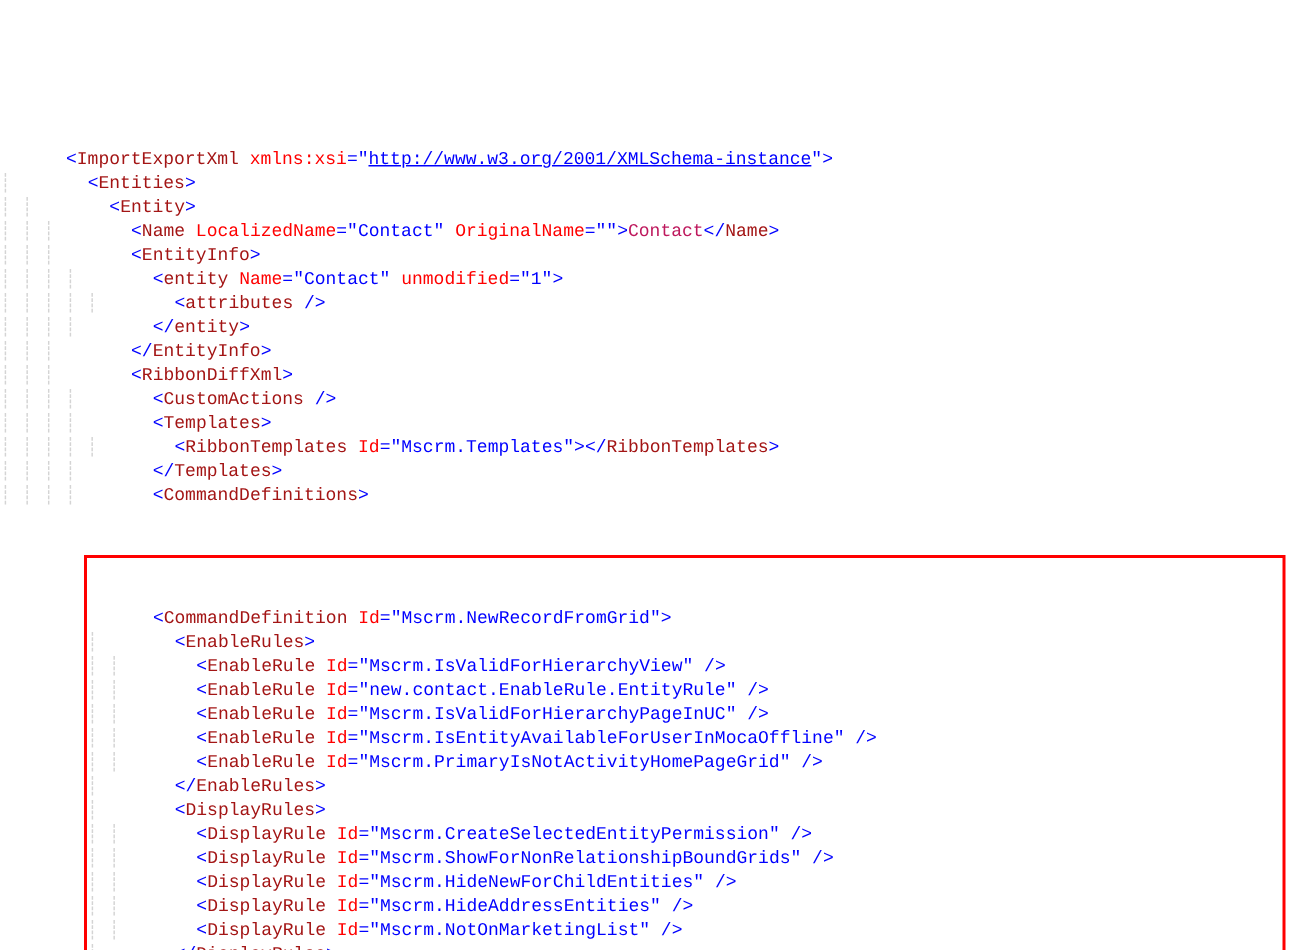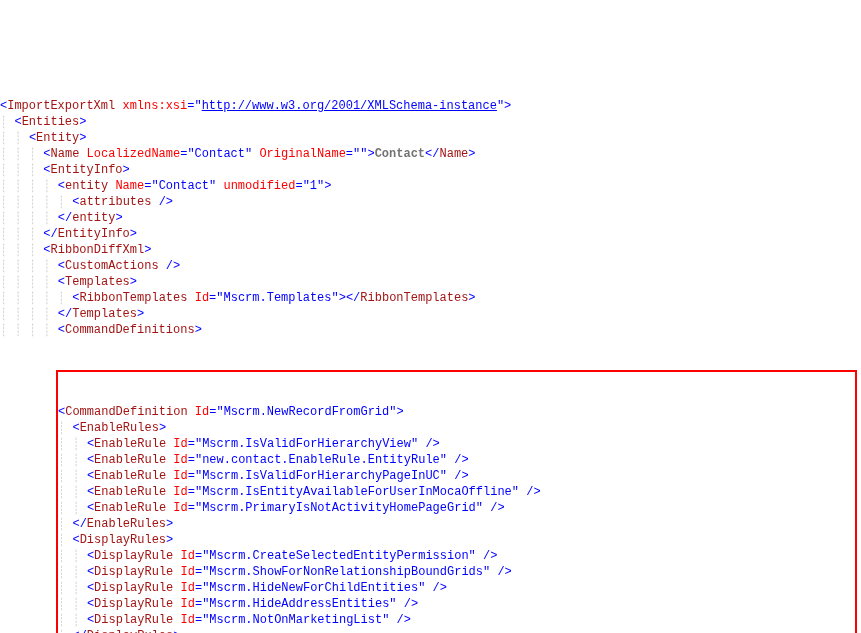--- a/index.html
+++ b/index.html
@@ -23,28 +23,28 @@
       color: #d4d4d4;
       display: inline-block;
       white-space: pre;
       font-family: monospace;
     }
     .tag-bracket { color: #0000ff; }
     .tag-name { color: #a31515; }
     .attr-name { color: #ff0000; }
     .attr-value { color: #0000ff; }
     .attr-link { color: #0000ff; text-decoration: underline; }
-    .text-content { color: #737373; font-weight: bold; }
+    .text-content { color: #be185d; }
     .highlight-box {
       border: 2px solid #ff0000;
       margin-left: 56px;
       margin-right: 4px;
       padding: 0;
     }
-    .content { display: inline; }
+    .content { display: inline; padding-left: 44px; }
   </style>
 </head>
 <body>
 
 
 
 <div class="code-container">
   <div id="lines-before"><div class="line"><span class="guide"></span><span class="content"><span class="tag-bracket">&lt;</span><span class="tag-name">ImportExportXml</span> <span class="attr-name">xmlns:xsi</span><span class="tag-bracket">=</span><span class="tag-bracket">"</span><span class="attr-link">http://www.w3.org/2001/XMLSchema-instance</span><span class="tag-bracket">"</span><span class="tag-bracket">&gt;</span></span></div><div class="line"><span class="guide">┊ </span><span class="content"><span class="tag-bracket">&lt;</span><span class="tag-name">Entities</span><span class="tag-bracket">&gt;</span></span></div><div class="line"><span class="guide">┊ ┊ </span><span class="content"><span class="tag-bracket">&lt;</span><span class="tag-name">Entity</span><span class="tag-bracket">&gt;</span></span></div><div class="line"><span class="guide">┊ ┊ ┊ </span><span class="content"><span class="tag-bracket">&lt;</span><span class="tag-name">Name</span> <span class="attr-name">LocalizedName</span><span class="tag-bracket">=</span><span class="attr-value">"Contact"</span> <span class="attr-name">OriginalName</span><span class="tag-bracket">=</span><span class="attr-value">""</span><span class="tag-bracket">&gt;</span><span class="text-content">Contact</span><span class="tag-bracket">&lt;/</span><span class="tag-name">Name</span><span class="tag-bracket">&gt;</span></span></div><div class="line"><span class="guide">┊ ┊ ┊ </span><span class="content"><span class="tag-bracket">&lt;</span><span class="tag-name">EntityInfo</span><span class="tag-bracket">&gt;</span></span></div><div class="line"><span class="guide">┊ ┊ ┊ ┊ </span><span class="content"><span class="tag-bracket">&lt;</span><span class="tag-name">entity</span> <span class="attr-name">Name</span><span class="tag-bracket">=</span><span class="attr-value">"Contact"</span> <span class="attr-name">unmodified</span><span class="tag-bracket">=</span><span class="attr-value">"1"</span><span class="tag-bracket">&gt;</span></span></div><div class="line"><span class="guide">┊ ┊ ┊ ┊ ┊ </span><span class="content"><span class="tag-bracket">&lt;</span><span class="tag-name">attributes</span><span class="tag-bracket"> /&gt;</span></span></div><div class="line"><span class="guide">┊ ┊ ┊ ┊ </span><span class="content"><span class="tag-bracket">&lt;/</span><span class="tag-name">entity</span><span class="tag-bracket">&gt;</span></span></div><div class="line"><span class="guide">┊ ┊ ┊ </span><span class="content"><span class="tag-bracket">&lt;/</span><span class="tag-name">EntityInfo</span><span class="tag-bracket">&gt;</span></span></div><div class="line"><span class="guide">┊ ┊ ┊ </span><span class="content"><span class="tag-bracket">&lt;</span><span class="tag-name">RibbonDiffXml</span><span class="tag-bracket">&gt;</span></span></div><div class="line"><span class="guide">┊ ┊ ┊ ┊ </span><span class="content"><span class="tag-bracket">&lt;</span><span class="tag-name">CustomActions</span><span class="tag-bracket"> /&gt;</span></span></div><div class="line"><span class="guide">┊ ┊ ┊ ┊ </span><span class="content"><span class="tag-bracket">&lt;</span><span class="tag-name">Templates</span><span class="tag-bracket">&gt;</span></span></div><div class="line"><span class="guide">┊ ┊ ┊ ┊ ┊ </span><span class="content"><span class="tag-bracket">&lt;</span><span class="tag-name">RibbonTemplates</span> <span class="attr-name">Id</span><span class="tag-bracket">=</span><span class="attr-value">"Mscrm.Templates"</span><span class="tag-bracket">&gt;</span><span class="text-content"></span><span class="tag-bracket">&lt;/</span><span class="tag-name">RibbonTemplates</span><span class="tag-bracket">&gt;</span></span></div><div class="line"><span class="guide">┊ ┊ ┊ ┊ </span><span class="content"><span class="tag-bracket">&lt;/</span><span class="tag-name">Templates</span><span class="tag-bracket">&gt;</span></span></div><div class="line"><span class="guide">┊ ┊ ┊ ┊ </span><span class="content"><span class="tag-bracket">&lt;</span><span class="tag-name">CommandDefinitions</span><span class="tag-bracket">&gt;</span></span></div></div>
   <div class="highlight-box">
     <div id="lines-highlighted"><div class="line"><span class="guide"></span><span class="content"><span class="tag-bracket">&lt;</span><span class="tag-name">CommandDefinition</span> <span class="attr-name">Id</span><span class="tag-bracket">=</span><span class="attr-value">"Mscrm.NewRecordFromGrid"</span><span class="tag-bracket">&gt;</span></span></div><div class="line"><span class="guide">┊ </span><span class="content"><span class="tag-bracket">&lt;</span><span class="tag-name">EnableRules</span><span class="tag-bracket">&gt;</span></span></div><div class="line"><span class="guide">┊ ┊ </span><span class="content"><span class="tag-bracket">&lt;</span><span class="tag-name">EnableRule</span> <span class="attr-name">Id</span><span class="tag-bracket">=</span><span class="attr-value">"Mscrm.IsValidForHierarchyView"</span><span class="tag-bracket"> /&gt;</span></span></div><div class="line"><span class="guide">┊ ┊ </span><span class="content"><span class="tag-bracket">&lt;</span><span class="tag-name">EnableRule</span> <span class="attr-name">Id</span><span class="tag-bracket">=</span><span class="attr-value">"new.contact.EnableRule.EntityRule"</span><span class="tag-bracket"> /&gt;</span></span></div><div class="line"><span class="guide">┊ ┊ </span><span class="content"><span class="tag-bracket">&lt;</span><span class="tag-name">EnableRule</span> <span class="attr-name">Id</span><span class="tag-bracket">=</span><span class="attr-value">"Mscrm.IsValidForHierarchyPageInUC"</span><span class="tag-bracket"> /&gt;</span></span></div><div class="line"><span class="guide">┊ ┊ </span><span class="content"><span class="tag-bracket">&lt;</span><span class="tag-name">EnableRule</span> <span class="attr-name">Id</span><span class="tag-bracket">=</span><span class="attr-value">"Mscrm.IsEntityAvailableForUserInMocaOffline"</span><span class="tag-bracket"> /&gt;</span></span></div><div class="line"><span class="guide">┊ ┊ </span><span class="content"><span class="tag-bracket">&lt;</span><span class="tag-name">EnableRule</span> <span class="attr-name">Id</span><span class="tag-bracket">=</span><span class="attr-value">"Mscrm.PrimaryIsNotActivityHomePageGrid"</span><span class="tag-bracket"> /&gt;</span></span></div><div class="line"><span class="guide">┊ </span><span class="content"><span class="tag-bracket">&lt;/</span><span class="tag-name">EnableRules</span><span class="tag-bracket">&gt;</span></span></div><div class="line"><span class="guide">┊ </span><span class="content"><span class="tag-bracket">&lt;</span><span class="tag-name">DisplayRules</span><span class="tag-bracket">&gt;</span></span></div><div class="line"><span class="guide">┊ ┊ </span><span class="content"><span class="tag-bracket">&lt;</span><span class="tag-name">DisplayRule</span> <span class="attr-name">Id</span><span class="tag-bracket">=</span><span class="attr-value">"Mscrm.CreateSelectedEntityPermission"</span><span class="tag-bracket"> /&gt;</span></span></div><div class="line"><span class="guide">┊ ┊ </span><span class="content"><span class="tag-bracket">&lt;</span><span class="tag-name">DisplayRule</span> <span class="attr-name">Id</span><span class="tag-bracket">=</span><span class="attr-value">"Mscrm.ShowForNonRelationshipBoundGrids"</span><span class="tag-bracket"> /&gt;</span></span></div><div class="line"><span class="guide">┊ ┊ </span><span class="content"><span class="tag-bracket">&lt;</span><span class="tag-name">DisplayRule</span> <span class="attr-name">Id</span><span class="tag-bracket">=</span><span class="attr-value">"Mscrm.HideNewForChildEntities"</span><span class="tag-bracket"> /&gt;</span></span></div><div class="line"><span class="guide">┊ ┊ </span><span class="content"><span class="tag-bracket">&lt;</span><span class="tag-name">DisplayRule</span> <span class="attr-name">Id</span><span class="tag-bracket">=</span><span class="attr-value">"Mscrm.HideAddressEntities"</span><span class="tag-bracket"> /&gt;</span></span></div><div class="line"><span class="guide">┊ ┊ </span><span class="content"><span class="tag-bracket">&lt;</span><span class="tag-name">DisplayRule</span> <span class="attr-name">Id</span><span class="tag-bracket">=</span><span class="attr-value">"Mscrm.NotOnMarketingList"</span><span class="tag-bracket"> /&gt;</span></span></div><div class="line"><span class="guide">┊ </span><span class="content"><span class="tag-bracket">&lt;/</span><span class="tag-name">DisplayRules</span><span class="tag-bracket">&gt;</span></span></div></div>

